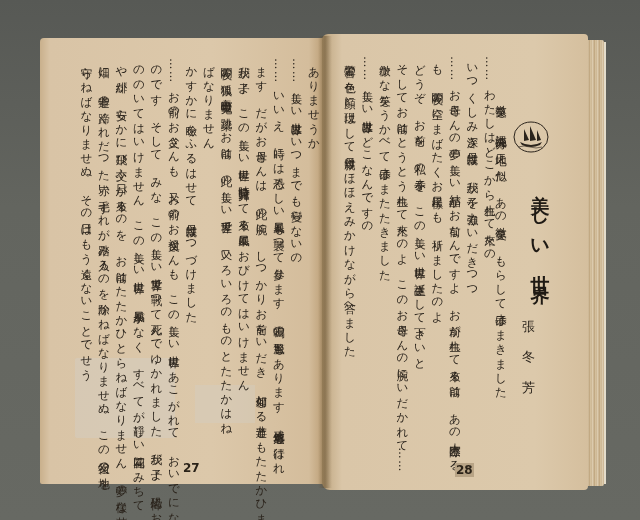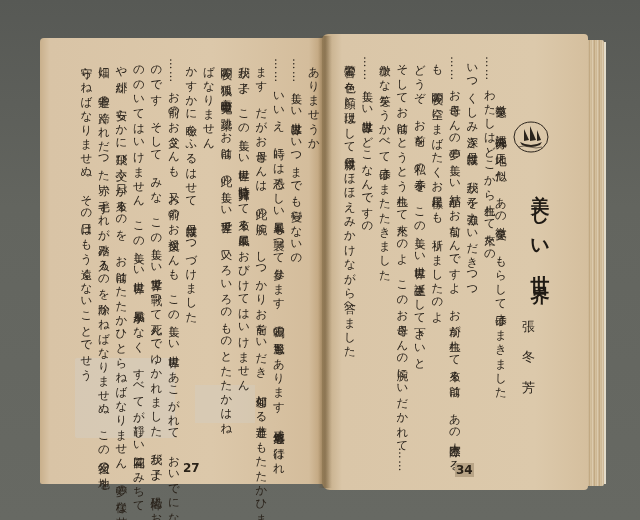--- a/index.html
+++ b/index.html
@@ -151,14 +151,14 @@
     <div class="col">……わたしはどこから生れて來たの</div>
     <div class="col">いつくしみ深き母親は　我が子を力強くいだきつつ</div>
     <div class="col">……お母さんの夢の美しい結晶がお前なんですよ　お前が生れて來る前は　あの大空際ける</div>
     <div class="col">も　闇夜の空にまばたくお星樣にも　祈りましたのよ</div>
     <div class="col">どうぞ　お前を　私の赤子を　この美しい世界に誕生さして下さいと</div>
     <div class="col">そしてお前はとうとう生れて來たのよ　このお母さんの腕にいだかれて……</div>
     <div class="col">微かな笑をうかべて赤子はまたたきました</div>
     <div class="col">……美しい世界はどこなんですの</div>
     <div class="col">驚喜の色を顏に現はして母親はほほえみかけながら答へました</div>
   </div>
-  <div class="page-num pn-right">34</div>
+  <div class="page-num pn-right">28</div>
 </div>
 
 </body></html>

